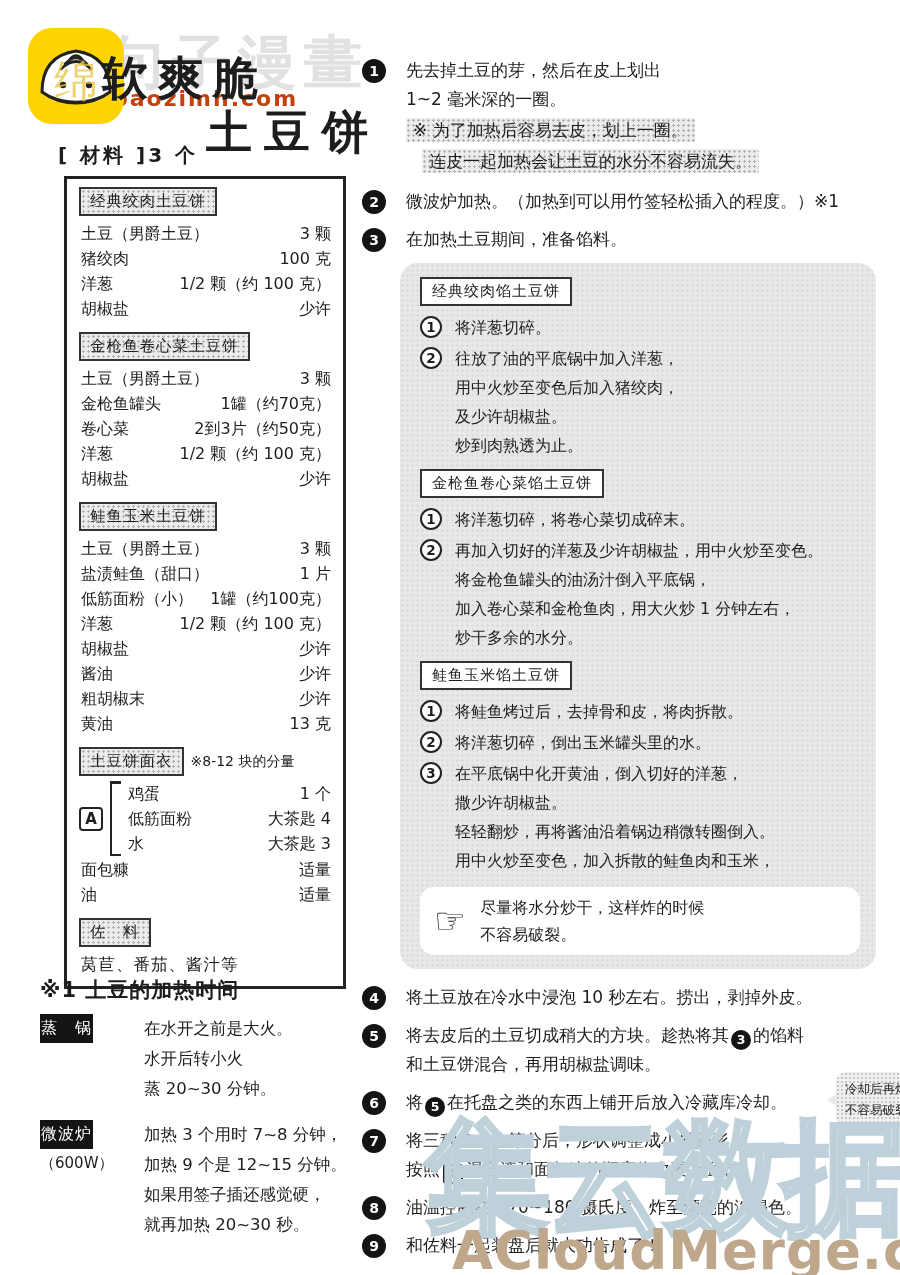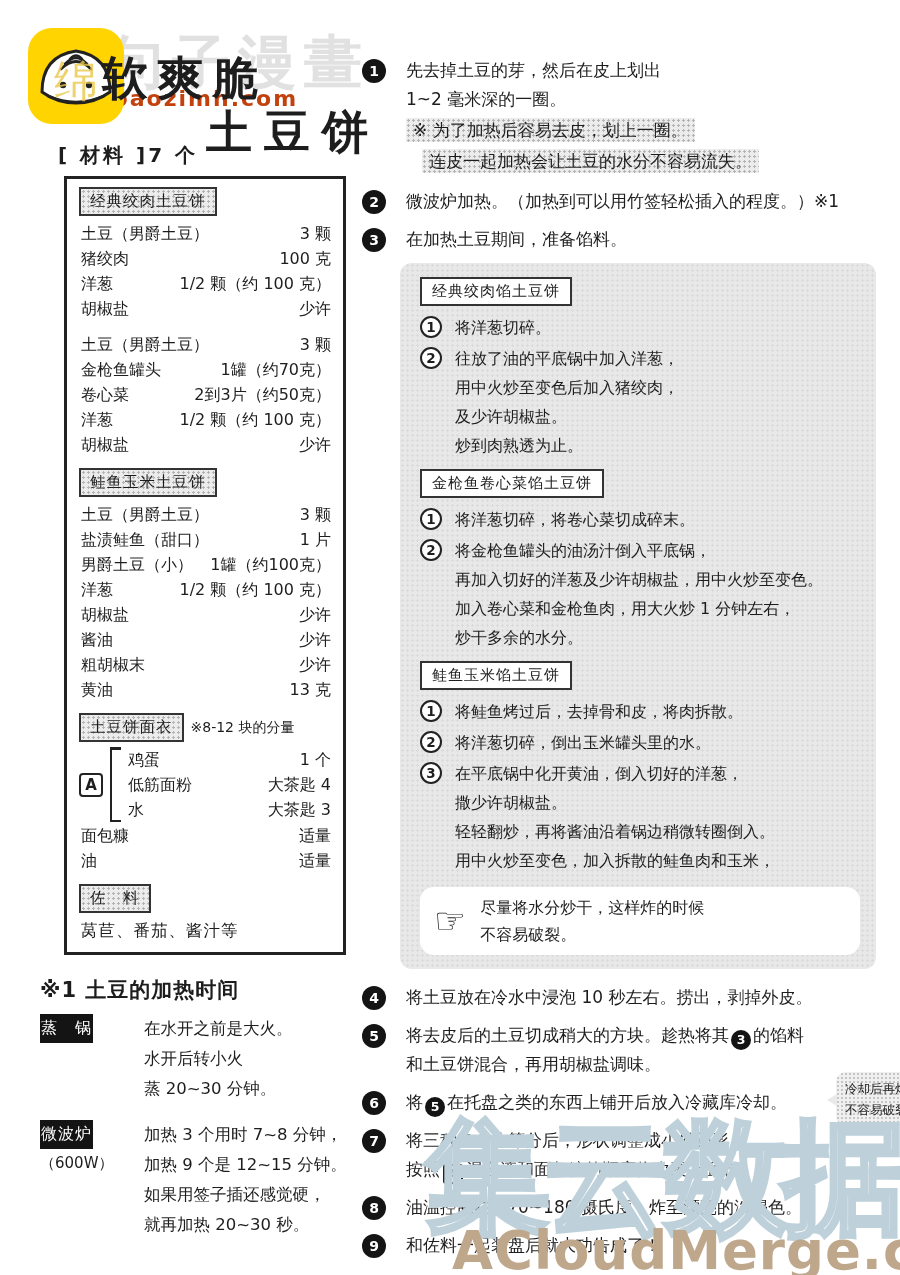--- a/index.html
+++ b/index.html
@@ -80,21 +80,21 @@
 
   
   .inb { display:inline-flex; width:20px; height:20px; border-radius:50%; background:#141414;
     color:#fff; font-size:12.5px; align-items:center; justify-content:center;
     vertical-align:-3px; margin:0 2px; font-weight:bold; }
   .ina { display:inline-flex; width:20px; height:20px; border:2px solid #222; border-radius:3px;
     background:#fff; font-size:13px; align-items:center; justify-content:center;
     vertical-align:-3px; margin:0 3px; font-weight:bold; }
 
   
-  .fillbox { width:476px; margin:6px 0 14px 38px; border-radius:12px;
+  .fillbox { width:476px; margin:6px 0 14px 38px; border-radius:18px;
     background-color:#e8e8e8;
     background-image:radial-gradient(#dbdbdb 1.2px, transparent 1.4px);
     background-size:5px 5px;
     padding:14px 10px 14px 20px; }
   .subrecipe { margin-bottom:9px; }
   .sub-header { display:inline-block; background:#fff; border:2px solid #333;
     padding:3px 10px; font-size:15px; letter-spacing:1px; margin-bottom:7px; }
   .substep { display:flex; margin-bottom:2px; }
   .sub-num { flex:none; width:22px; height:22px; border:2px solid #222; border-radius:50%;
     background:#fff; display:flex; align-items:center; justify-content:center;
@@ -135,21 +135,21 @@
     <path d="M33 41 q15 -15 30 0" fill="none" stroke="#222" stroke-width="2.6" stroke-linecap="round"></path>
     <circle cx="35" cy="57" r="3.2" fill="#222"></circle>
     <circle cx="61" cy="57" r="3.2" fill="#222"></circle>
     <path d="M20 68 Q48 80 76 68" fill="none" stroke="#222" stroke-width="2.6" stroke-linecap="round"></path>
   </svg>
 </div>
 <div class="wm-stamp">绵</div>
 
 <div class="title1">软爽脆</div>
 <div class="title2">土豆饼</div>
-<div class="materials-heading">[ 材料 ]7 个</div>
+<div class="materials-heading">[ 材料 ]3 个</div>
 
 <div class="materials-box" id="materials-sections">
     <div class="m-section">
       <div class="m-header-row">
         <span class="box-header halftone">经典绞肉土豆饼</span>
       </div>
       <div class="m-row">
         <span class="nm">土豆（男爵土豆）</span>
         <span class="amt">3 颗</span>
       </div>
@@ -160,20 +160,23 @@
       <div class="m-row">
         <span class="nm">洋葱</span>
         <span class="amt">1/2 颗（约 100 克）</span>
       </div>
       <div class="m-row">
         <span class="nm">胡椒盐</span>
         <span class="amt">少许</span>
       </div>
     </div>
     <div class="m-section">
+      <div class="m-header-row">
+        <span class="box-header halftone">金枪鱼卷心菜土豆饼</span>
+      </div>
       <div class="m-row">
         <span class="nm">土豆（男爵土豆）</span>
         <span class="amt">3 颗</span>
       </div>
       <div class="m-row">
         <span class="nm">金枪鱼罐头</span>
         <span class="amt">1罐（约70克）</span>
       </div>
       <div class="m-row">
         <span class="nm">卷心菜</span>
@@ -194,21 +197,21 @@
       </div>
       <div class="m-row">
         <span class="nm">土豆（男爵土豆）</span>
         <span class="amt">3 颗</span>
       </div>
       <div class="m-row">
         <span class="nm">盐渍鲑鱼（甜口）</span>
         <span class="amt">1 片</span>
       </div>
       <div class="m-row">
-        <span class="nm">男爵土豆（小）</span>
+        <span class="nm">低筋面粉（小）</span>
         <span class="amt">1罐（约100克）</span>
       </div>
       <div class="m-row">
         <span class="nm">洋葱</span>
         <span class="amt">1/2 颗（约 100 克）</span>
       </div>
       <div class="m-row">
         <span class="nm">胡椒盐</span>
         <span class="amt">少许</span>
       </div>
@@ -335,22 +338,22 @@
         <div><span class="sub-header">金枪鱼卷心菜馅土豆饼</span></div>
         <div class="substep">
           <span class="sub-num">1</span>
           <div class="sub-lines">
             <div class="line">将洋葱切碎，将卷心菜切成碎末。</div>
           </div>
         </div>
         <div class="substep">
           <span class="sub-num">2</span>
           <div class="sub-lines">
+            <div class="line">再加入切好的洋葱及少许胡椒盐，用中火炒至变色。</div>
             <div class="line">将金枪鱼罐头的油汤汁倒入平底锅，</div>
-            <div class="line">再加入切好的洋葱及少许胡椒盐，用中火炒至变色。</div>
             <div class="line">加入卷心菜和金枪鱼肉，用大火炒 1 分钟左右，</div>
             <div class="line">炒干多余的水分。</div>
           </div>
         </div>
       </div>
       <div class="subrecipe">
         <div><span class="sub-header">鲑鱼玉米馅土豆饼</span></div>
         <div class="substep">
           <span class="sub-num">1</span>
           <div class="sub-lines">

